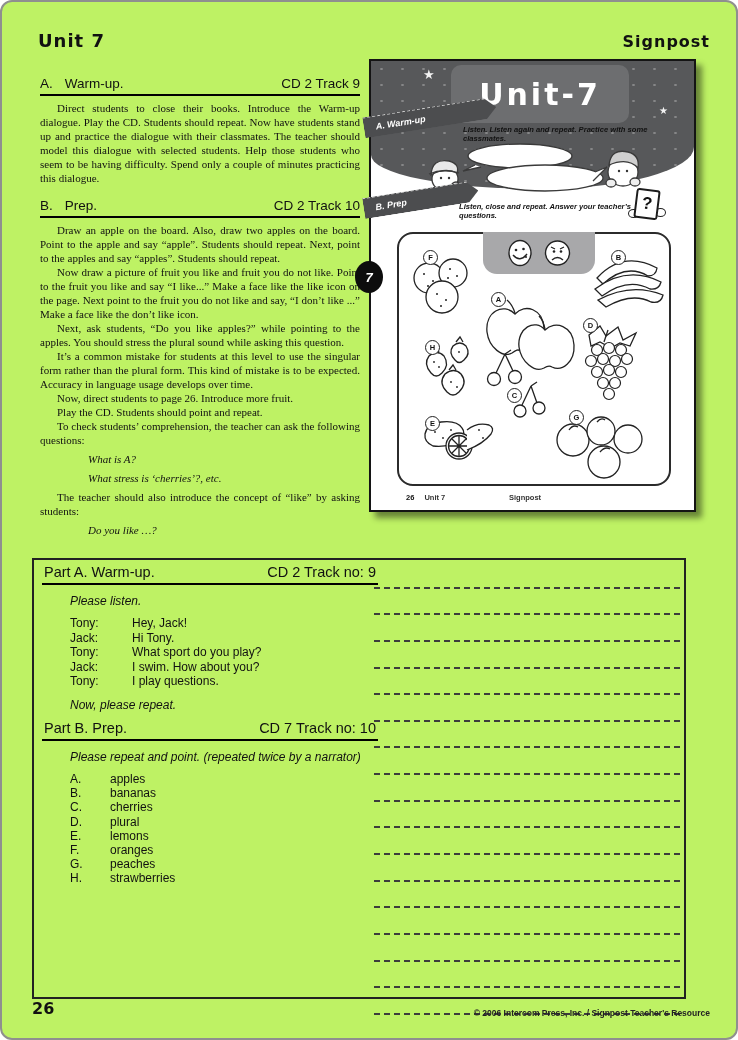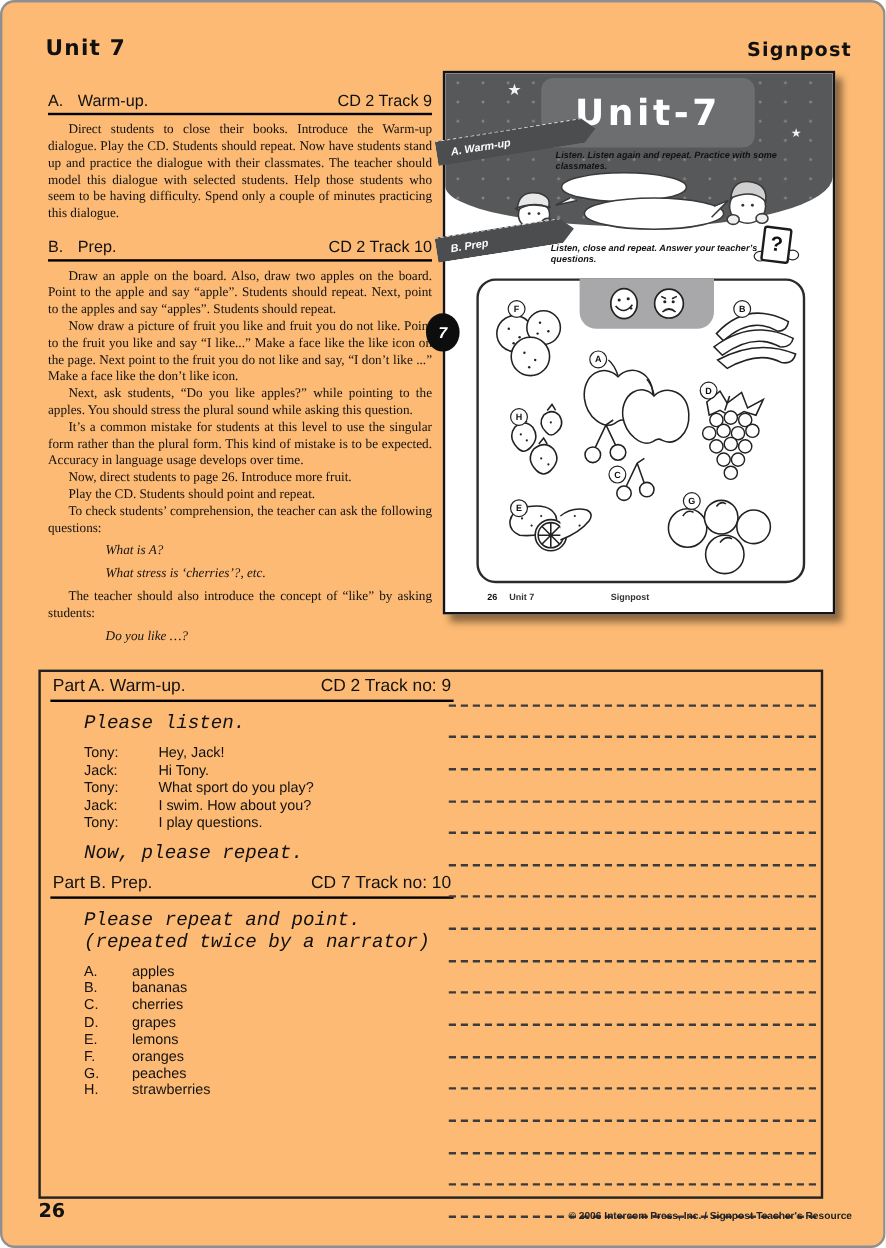--- a/index.html
+++ b/index.html
@@ -1,16 +1,16 @@
 <!DOCTYPE html>
 <html><head>
 <meta charset="utf-8">
 <style>
   html,body{margin:0;padding:0;background:#fff;}
-  .page{position:relative;width:734px;height:1036px;margin:0 auto;background:#fdba74;
+  .page{position:relative;width:734px;height:1036px;margin:0 auto;background:#bef264;
         border:2px solid #8f8f8f;border-radius:12px;overflow:hidden;
         font-family:"Liberation Sans",sans-serif;color:#111;}
   
   .brand{position:absolute;font-family:"DejaVu Sans",sans-serif;font-weight:bold;letter-spacing:1px;}
   .brand-unit{left:36px;top:28px;font-size:18px;}
   .brand-signpost{right:26px;top:30px;font-size:16px;}
   
   .col-left{position:absolute;left:38px;top:74px;width:320px;}
   .sec-head{display:flex;justify-content:space-between;align-items:flex-end;
             font-size:13.5px;border-bottom:2.5px solid #000;padding-bottom:3px;margin-bottom:5px;}
@@ -61,21 +61,21 @@
         border-radius:50%;color:#fff;font-weight:bold;font-size:13px;display:flex;
         align-items:center;justify-content:center;font-style:italic;}
   .thumb-footer{position:absolute;left:20px;bottom:8px;font-size:7.5px;font-weight:bold;margin-left:15px;}
   .thumb-footer .unit-lbl{margin-left:8px;font-weight:bold;color:#333;}
   .thumb-brand{position:absolute;left:138px;bottom:8px;font-size:7.5px;font-weight:bold;color:#333;}
   
   .notes-box{position:absolute;left:30px;top:556px;width:650px;height:437px;border:2px solid #222;}
   .part-col{position:absolute;left:8px;top:4px;width:336px;}
   .part-head{display:flex;justify-content:space-between;align-items:flex-end;font-size:14.5px;
         border-bottom:2.5px solid #000;padding:0 2px 3px 2px;}
-  .part-intro{font-style:italic;font-size:16px;margin:9px 0 8px 28px;font-family:Liberation Mono, monospace;}
+  .part-intro{font-style:italic;font-size:12px;margin:9px 0 8px 28px;}
   .dialogue{margin-left:28px;font-size:12px;line-height:14.6px;}
   .d-row{display:flex;}
   .d-row .spk{width:62px;flex:none;}
   .part-b{}
   .fruit-list{margin-left:28px;font-size:12px;line-height:14.2px;}
   .f-row{display:flex;}
   .f-row .ltr{width:40px;flex:none;}
   .notes-lines{position:absolute;left:340px;top:2px;width:306px;}
   .note-line{height:24.65px;border-bottom:2px dashed #3c3c3c;}
   
@@ -325,21 +325,21 @@
         <div class="f-row">
           <span class="ltr">B.</span>
           <span>bananas</span>
         </div>
         <div class="f-row">
           <span class="ltr">C.</span>
           <span>cherries</span>
         </div>
         <div class="f-row">
           <span class="ltr">D.</span>
-          <span>grapes</span>
+          <span>plural</span>
         </div>
         <div class="f-row">
           <span class="ltr">E.</span>
           <span>lemons</span>
         </div>
         <div class="f-row">
           <span class="ltr">F.</span>
           <span>oranges</span>
         </div>
         <div class="f-row">

